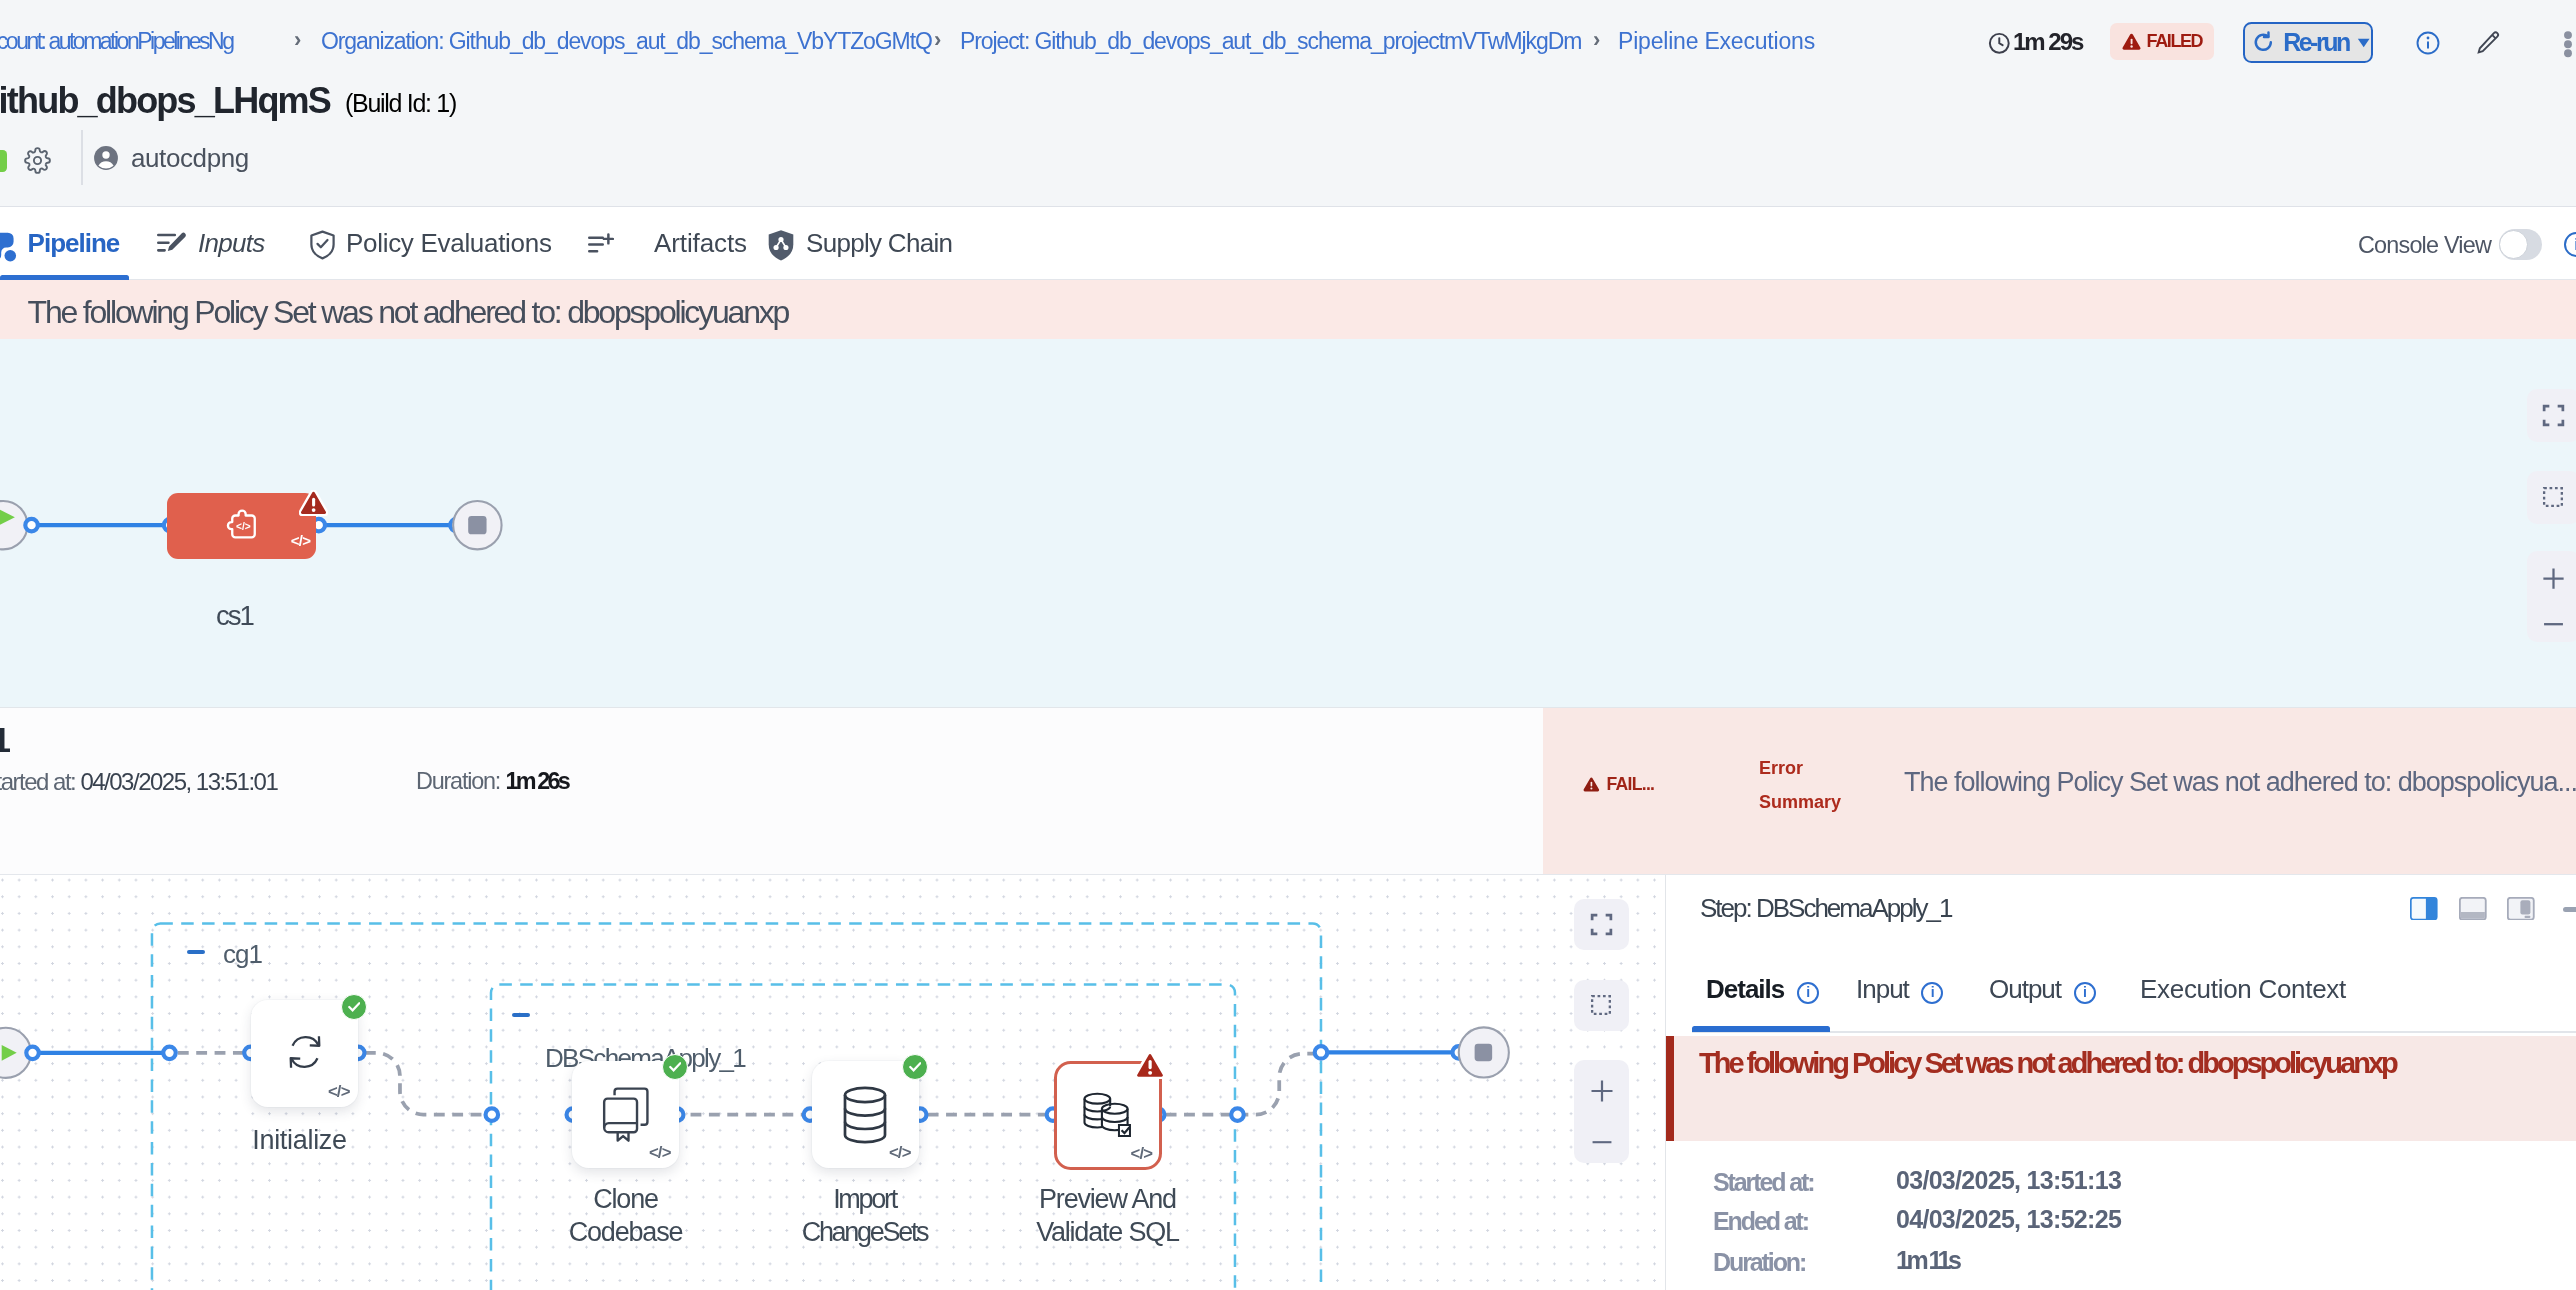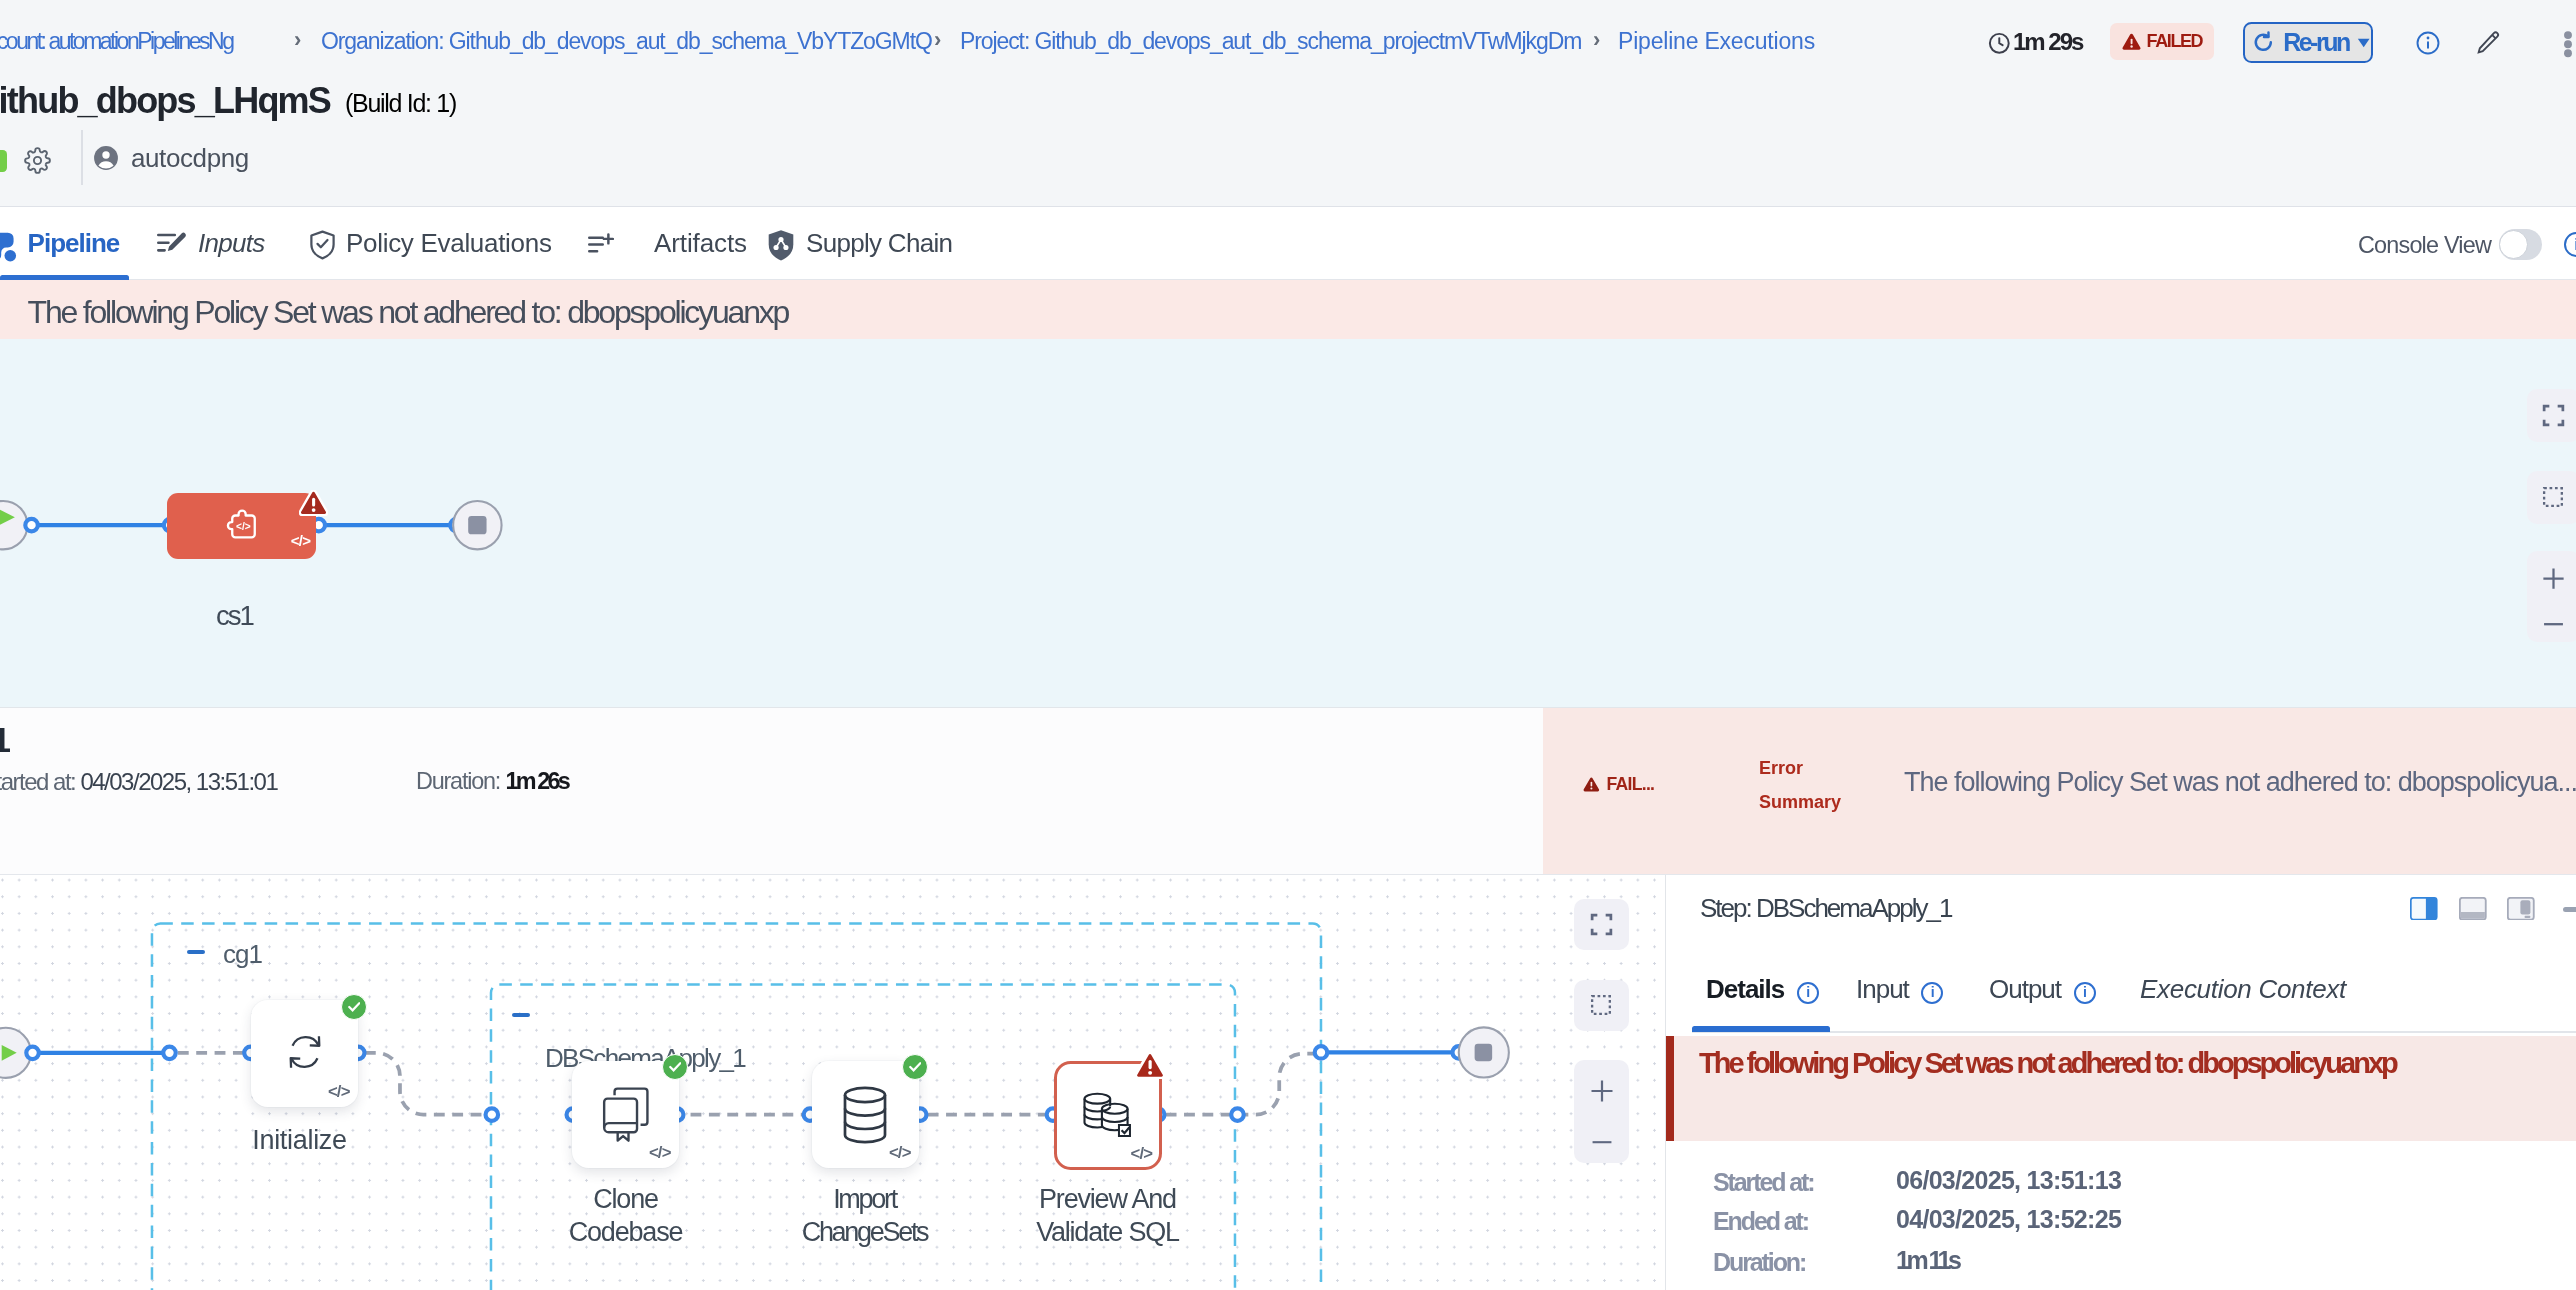--- a/index.html
+++ b/index.html
@@ -380,28 +380,28 @@
     </svg>
     <svg width="28" height="8.4" viewBox="0 0 24 8" stroke="#5f6880" stroke-width="2" fill="none">
       <path d="M3 4 h18"></path>
     </svg>
   </div>
 <div class="abs" id="rpanel"></div>
 <div class="abs" id="steptitle">Step: DBSchemaApply_1</div>
 <div class="rtab" style="left:1706px;top:974px;font-weight:700;color:#171d24;">Details&nbsp;&nbsp;<span class="infoi">i</span></div>
 <div class="rtab" style="left:1856px;top:974px;">Input&nbsp;&nbsp;<span class="infoi">i</span></div>
 <div class="rtab" style="left:1989px;top:974px;">Output&nbsp;&nbsp;<span class="infoi">i</span></div>
-<div class="rtab" style="left:2140px;top:974px;letter-spacing:-0.3px;font-style:italic;">Execution Context</div>
+<div class="rtab" style="left:2140px;top:974px;letter-spacing:-0.3px;">Execution Context</div>
 <div class="abs" id="rtabs-border"></div>
 <div class="abs" id="rtab-underline"></div>
 <div class="abs" id="rbanner">
     <span>The following Policy Set was not adhered to: dbopspolicyuanxp</span>
   </div>
 <div class="kvlabel" style="top:1168px;">Started at:</div>
-<div class="kvvalue" style="top:1166px;">06/03/2025, 13:51:13</div>
+<div class="kvvalue" style="top:1166px;">03/03/2025, 13:51:13</div>
 <div class="kvlabel" style="top:1207px;">Ended at:</div>
 <div class="kvvalue" style="top:1205px;">04/03/2025, 13:52:25</div>
 <div class="kvlabel" style="top:1248px;">Duration:</div>
 <div class="kvvalue" style="top:1246px;letter-spacing:-3.5px;">1m 11s</div>
 
 <svg class="abs" style="left:2410px;top:897px;" width="27.6" height="23.4" viewBox="0 0 33 28">
     <rect x="1" y="1" width="31" height="26" rx="3" fill="#f5fafd" stroke="#3385db" stroke-width="2"></rect>
     <path d="M19 1 h10 a3 3 0 0 1 3 3 v20 a3 3 0 0 1 -3 3 h-10 z" fill="#3385db"></path>
   </svg>
 <svg class="abs" style="left:2459px;top:897px;" width="27.6" height="23.4" viewBox="0 0 33 28">

